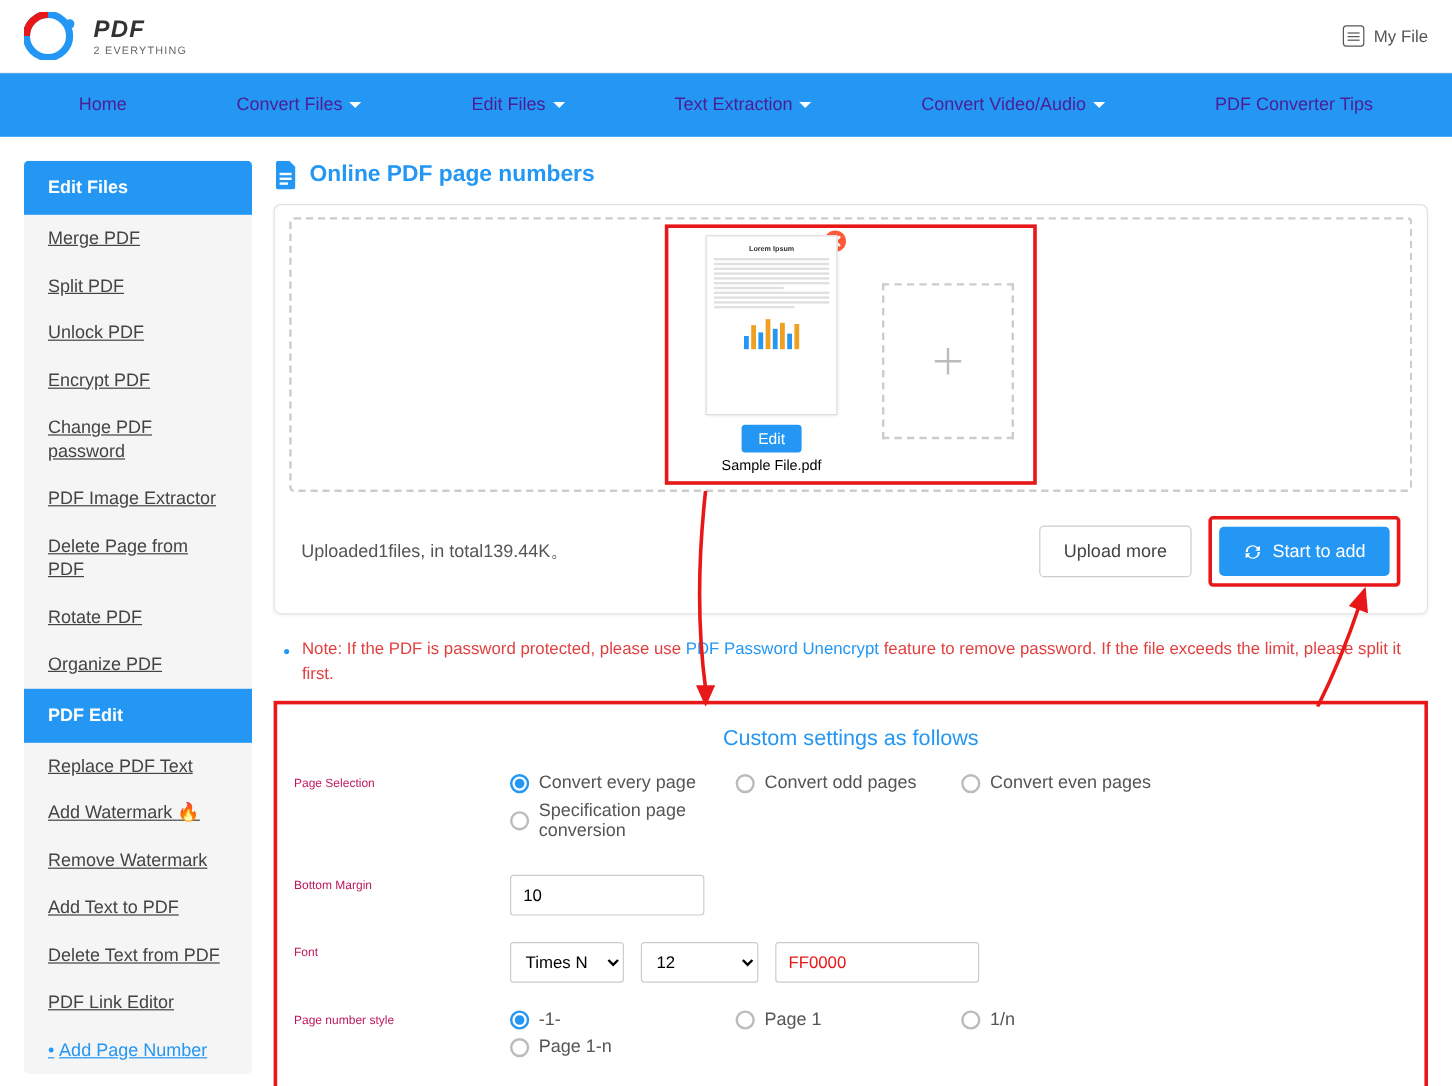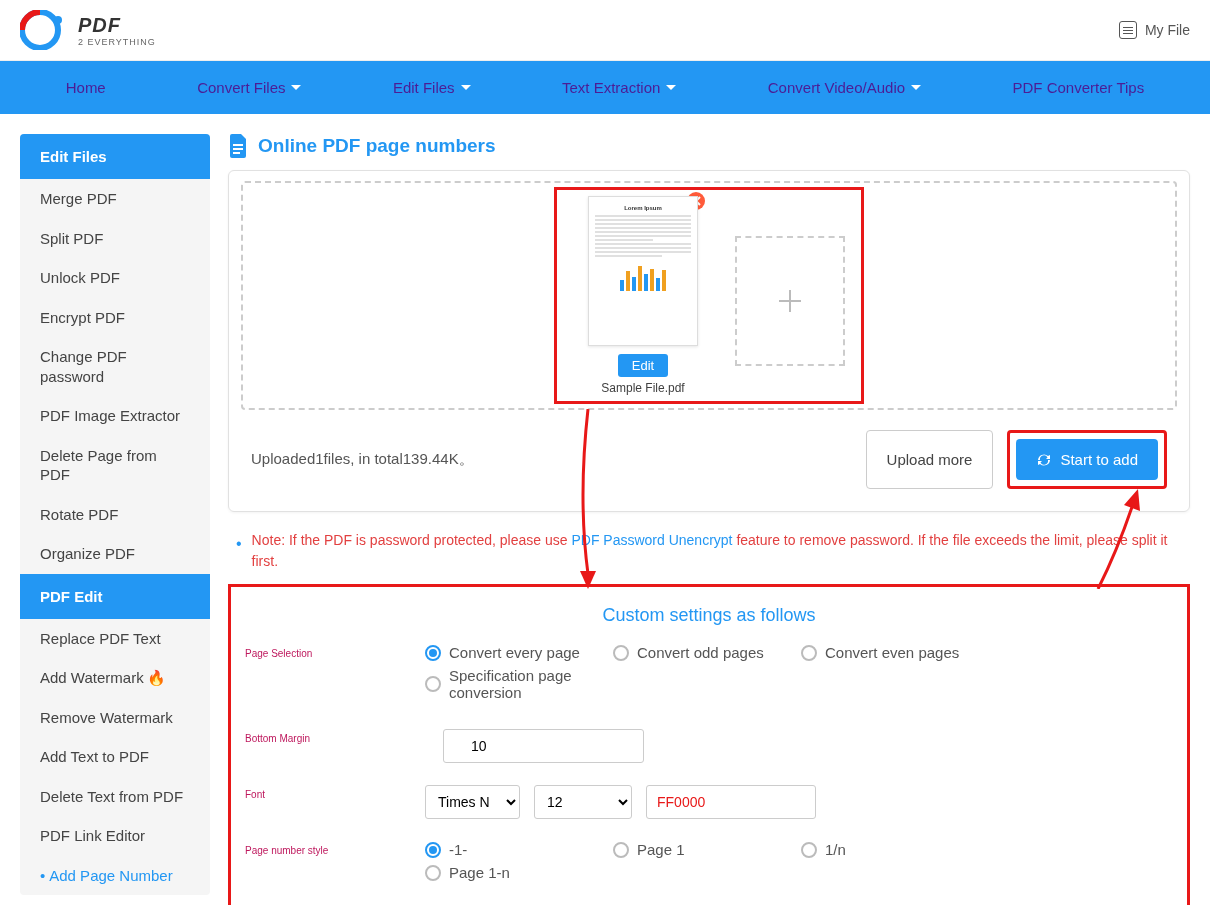--- a/index.html
+++ b/index.html
@@ -11,61 +11,61 @@
 .logo-sub { font-size: 9px; color: #666; letter-spacing: 1px; }
 .myfile { display: flex; align-items: center; gap: 8px; color: #555; cursor: pointer; }
 .myfile-icon { width: 18px; height: 18px; border: 1px solid #555; border-radius: 3px; display: flex; flex-direction: column; justify-content: center; align-items: center; gap: 2px; }
 .myfile-icon span { display: block; width: 10px; height: 1px; background: #555; }
 .navbar { display: flex; background: #2397f3; color: #4c1d95; justify-content: space-around; padding: 0 20px; }
 .nav-item { padding: 18px 24px; cursor: pointer; display: flex; align-items: center; gap: 6px; font-size: 15px; }
 .caret-down { width: 0; height: 0; border-left: 5px solid transparent; border-right: 5px solid transparent; border-top: 5px solid #fff; }
 .page-body { display: flex; padding: 20px; gap: 18px; align-items: flex-start; }
 .sidebar { width: 190px; flex-shrink: 0; background: #f5f5f5; border-radius: 4px; overflow: hidden; }
 .sidebar-header { background: #2397f3; color: #fff; padding: 14px 20px; font-weight: bold; font-size: 15px; }
-.sidebar-item { padding: 10px 20px; color: #444; cursor: pointer; font-size: 15px; line-height: 1.3; }
+.sidebar-item { padding: 10px 20px; color: #444; cursor: pointer; font-size: 15px; line-height: 1.3; text-decoration: underline; }
 .sidebar-item.active { color: #2397f3; }
 .sidebar-item .bullet { color: #2397f3; margin-right: 4px; }
 .hot-icon { color: #ff6a00; }
 .main { flex: 1; }
 .page-title-row { display: flex; align-items: center; gap: 10px; margin-bottom: 12px; }
 .doc-icon { width: 20px; height: 24px; color: #2397f3; }
 .page-title { color: #2397f3; font-size: 19px; font-weight: bold; }
 .upload-card { border: 1px solid #e1e1e1; border-radius: 6px; padding: 10px 12px 14px 12px; box-shadow: 0 1px 3px rgba(0,0,0,0.05); }
 .dashed-zone { border: 2px dashed #ccc; border-radius: 4px; padding: 4px; position: relative; }
 .file-red-box { border: 3px solid #e81818; padding: 6px; display: flex; justify-content: center; align-items: flex-start; gap: 22px; width: 310px; margin: 0 auto; }
 .file-preview { width: 140px; position: relative; text-align: center; }
 .thumb { width: 110px; height: 150px; background: #fff; border: 1px solid #ddd; margin: 0 auto 8px; padding: 8px 6px; position: relative; box-shadow: 0 1px 3px rgba(0,0,0,0.1); }
 .thumb-title { font-size: 6px; text-align: center; font-weight: bold; margin-bottom: 4px; }
 .thumb-line { height: 2px; background: #e0e0e0; margin-bottom: 2px; }
 .thumb-bars { display: flex; justify-content: center; align-items: flex-end; gap: 2px; height: 28px; margin-top: 6px; }
 .thumb-bars span { width: 4px; }
 .close-btn { position: absolute; top: -4px; right: 8px; width: 18px; height: 18px; background: #ff5b3a; border-radius: 50%; color: #fff; display: flex; align-items: center; justify-content: center; font-size: 12px; cursor: pointer; }
 .edit-btn { background: #2397f3; color: #fff; border: none; padding: 4px 14px; border-radius: 3px; cursor: pointer; font-size: 13px; }
-.filename { font-size: 12px; color: #404040; margin-top: 4px; }
+.filename { font-size: 12px; color: #000000; margin-top: 4px; }
 .add-tile { width: 110px; height: 130px; border: 2px dashed #ccc; display: flex; align-items: center; justify-content: center; color: #bbb; font-size: 36px; font-weight: 200; margin-top: 40px; cursor: pointer; }
 .upload-footer { display: flex; align-items: center; justify-content: space-between; margin-top: 12px; padding: 8px 10px; }
 .upload-footer-left { color: #555; font-size: 15px; }
-.upload-actions { display: flex; gap: 14px; }
+.upload-actions { display: flex; align-items: center; gap: 14px; }
 .upload-more { border: 1px solid #ccc; background: #fff; padding: 12px 20px; border-radius: 4px; color: #444; cursor: pointer; font-size: 15px; }
 .start-btn-box { border: 3px solid #e81818; padding: 6px; border-radius: 4px; }
 .start-btn { background: #2397f3; color: #fff; border: none; padding: 12px 20px; border-radius: 4px; cursor: pointer; font-size: 15px; display: flex; align-items: center; gap: 8px; }
 .note-row { display: flex; align-items: flex-start; gap: 10px; margin: 18px 8px 12px; font-size: 14px; line-height: 1.5; }
 .note-bullet { color: #2397f3; font-size: 16px; margin-top: 2px; }
 .note-text { color: #e24040; }
 .note-link { color: #2397f3; cursor: pointer; }
 .settings-box { border: 3px solid #e81818; padding: 18px 14px; }
 .settings-title { color: #2397f3; text-align: center; font-size: 18px; margin-bottom: 18px; }
 .settings-row { display: flex; align-items: flex-start; margin-bottom: 22px; }
 .settings-label { width: 180px; color: #be185d; font-size: 10px; padding-top: 4px; }
 .settings-opts { flex: 1; display: flex; flex-wrap: wrap; gap: 0; }
 .radio-opt { display: flex; align-items: center; gap: 8px; color: #555; width: 188px; margin-bottom: 6px; cursor: pointer; font-size: 15px; }
 .radio { width: 16px; height: 16px; border: 2px solid #bbb; border-radius: 50%; display: flex; align-items: center; justify-content: center; flex-shrink: 0; }
 .radio.checked { border-color: #2397f3; }
 .radio.checked::after { content: ''; width: 8px; height: 8px; background: #2397f3; border-radius: 50%; }
-.text-input { border: 1px solid #ccc; border-radius: 3px; padding: 8px 27px; width: 201px; font-size: 14px; margin-left: 18px; }
+.text-input { border: 1px solid #ccc; border-radius: 3px; padding: 8px 10px; width: 162px; font-size: 14px; }
 .select { border: 1px solid #ccc; border-radius: 3px; padding: 7px 8px; font-size: 14px; background: #fff; }
 .font-row { display: flex; gap: 14px; align-items: center; }
 .color-input { border: 1px solid #ccc; border-radius: 3px; padding: 8px 10px; width: 170px; font-size: 14px; color: #e81818; }
 .arrow-svg { position: absolute; pointer-events: none; }
 </style>
 </head>
 <body>
 
 <div class="top-header">
   <div class="logo">

